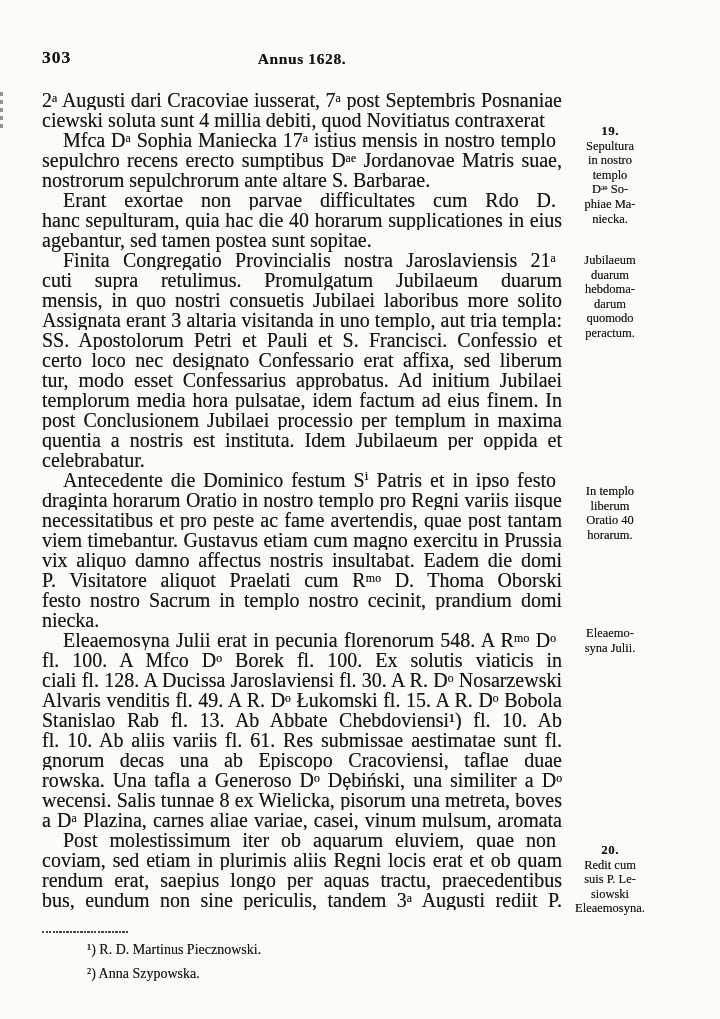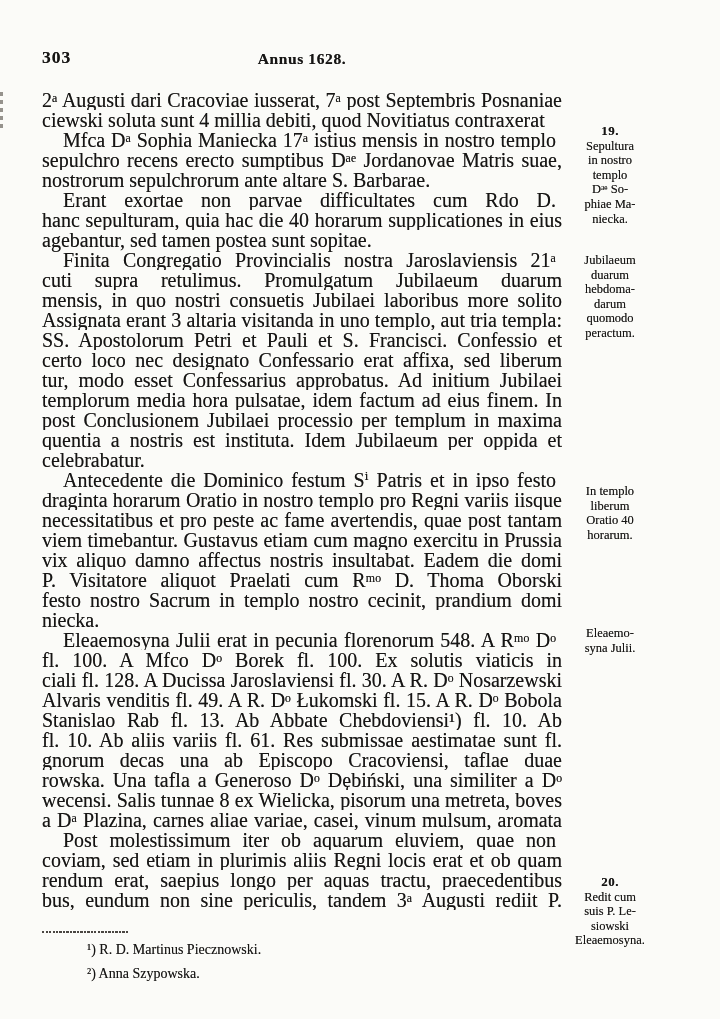--- a/index.html
+++ b/index.html
@@ -148,21 +148,21 @@
       <div class="mnote" style="top: 484px; text-align: center;">
         <div>In templo</div>
         <div>liberum</div>
         <div>Oratio 40</div>
         <div>horarum.</div>
       </div>
       <div class="mnote" style="top: 626px;">
         <div>Eleaemo-</div>
         <div>syna Julii.</div>
       </div>
-      <div class="mnote" style="top: 843px; margin-top: 32px;">
+      <div class="mnote" style="top: 843px;">
         <div class="mnum">20.</div>
         <div>Redit cum</div>
         <div>suis P. Le-</div>
         <div>siowski</div>
         <div>Eleaemosyna.</div>
       </div>
     </div>
 
   <div class="footnote-separator"></div>
   <div class="footnotes">

